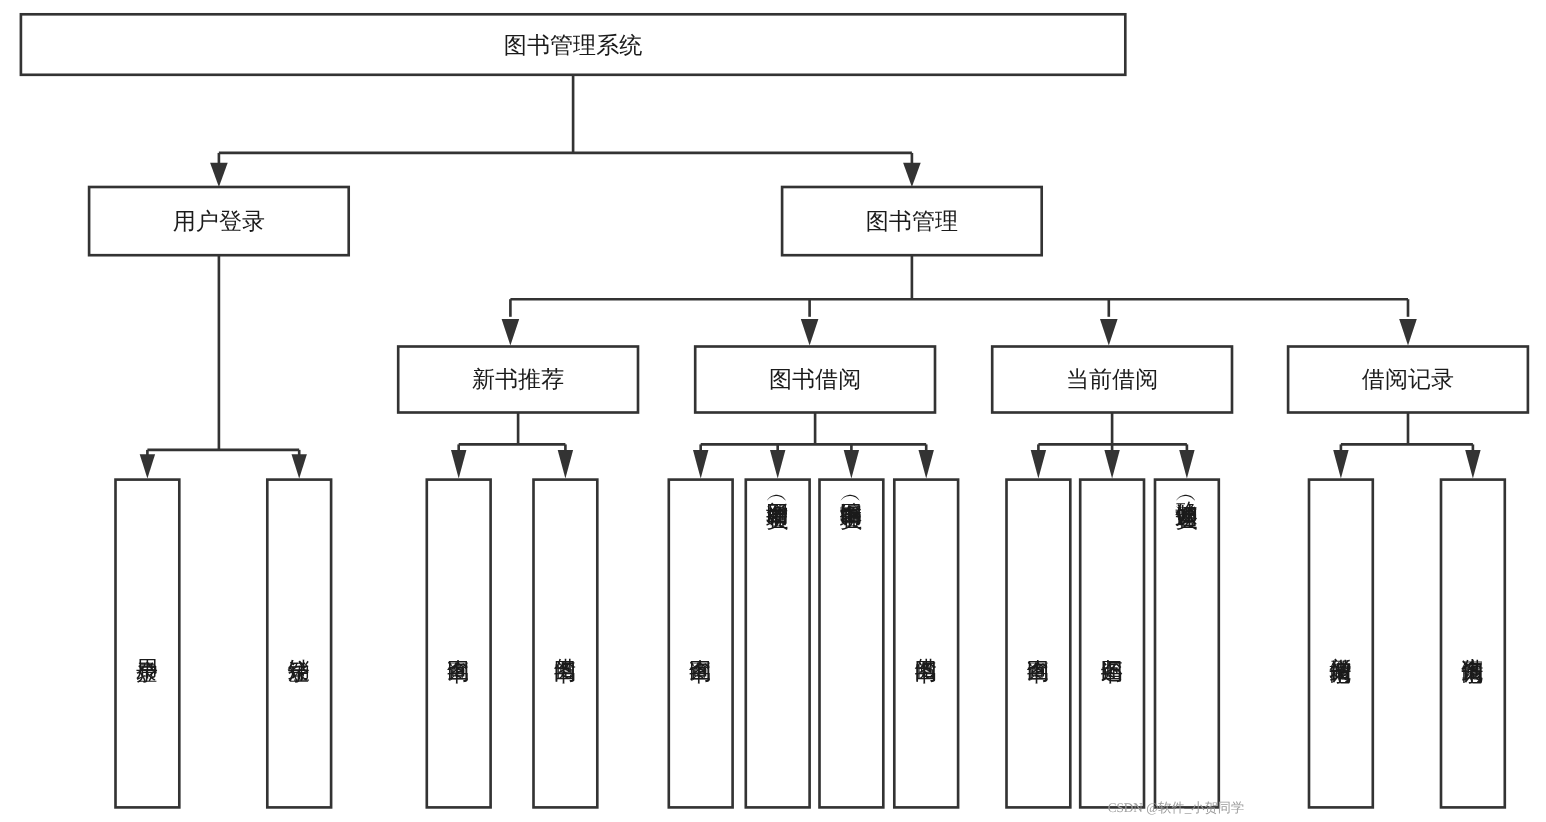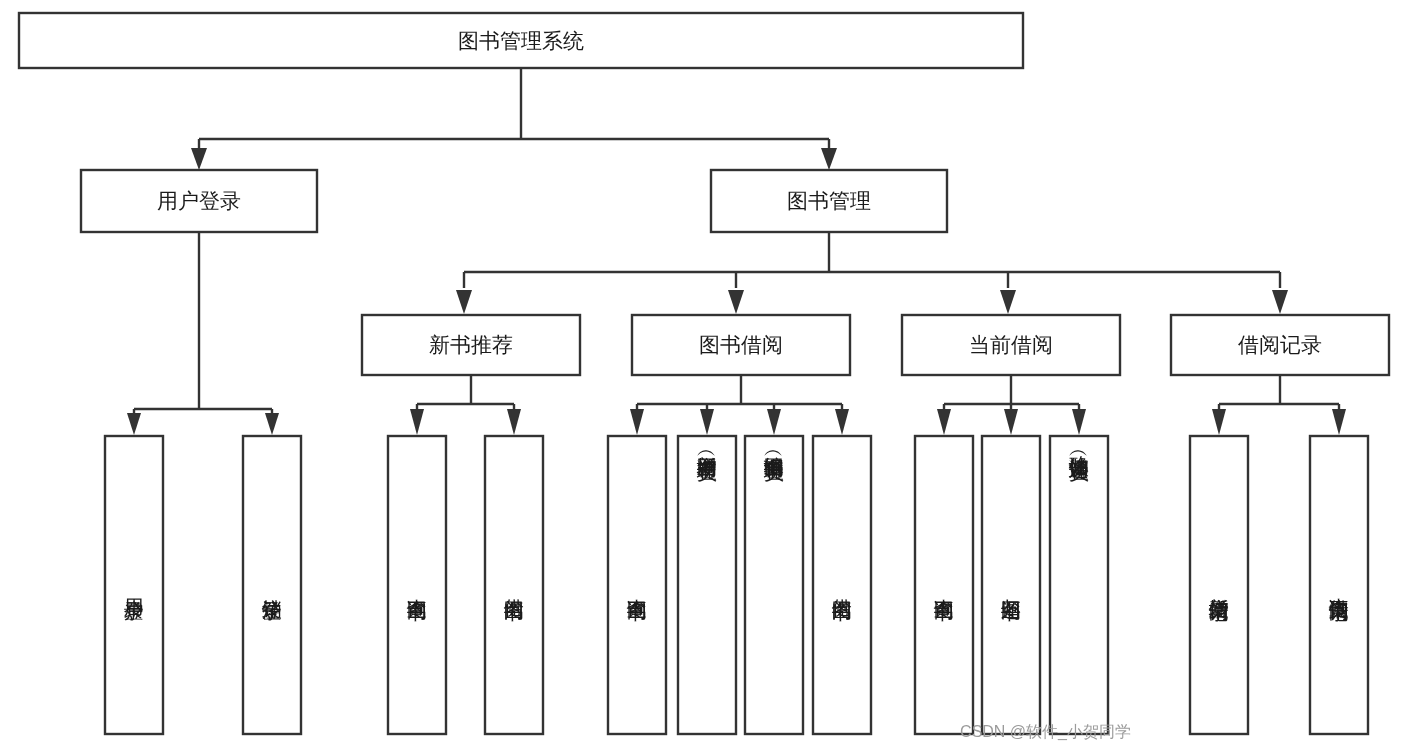--- a/index.html
+++ b/index.html
@@ -62,22 +62,22 @@
     font-size: 20px;
     line-height: 1.02;
     color: #1b1b1b;
     letter-spacing: 1px;
     white-space: nowrap;
   }
   .watermark {
     position: absolute;
     right: 8px;
     bottom: 4px;
-    font-family: Liberation Sans, sans-serif;
-    font-size: 16px;
+    font-family: Liberation Serif, serif;
+    font-size: 12px;
     color: #9b9b9b;
     white-space: nowrap;
   }
 </style>
 </head>
 <body>
 
 <div id="diagram-root">
 
   <svg class="flow" viewBox="0 0 1405 747">

